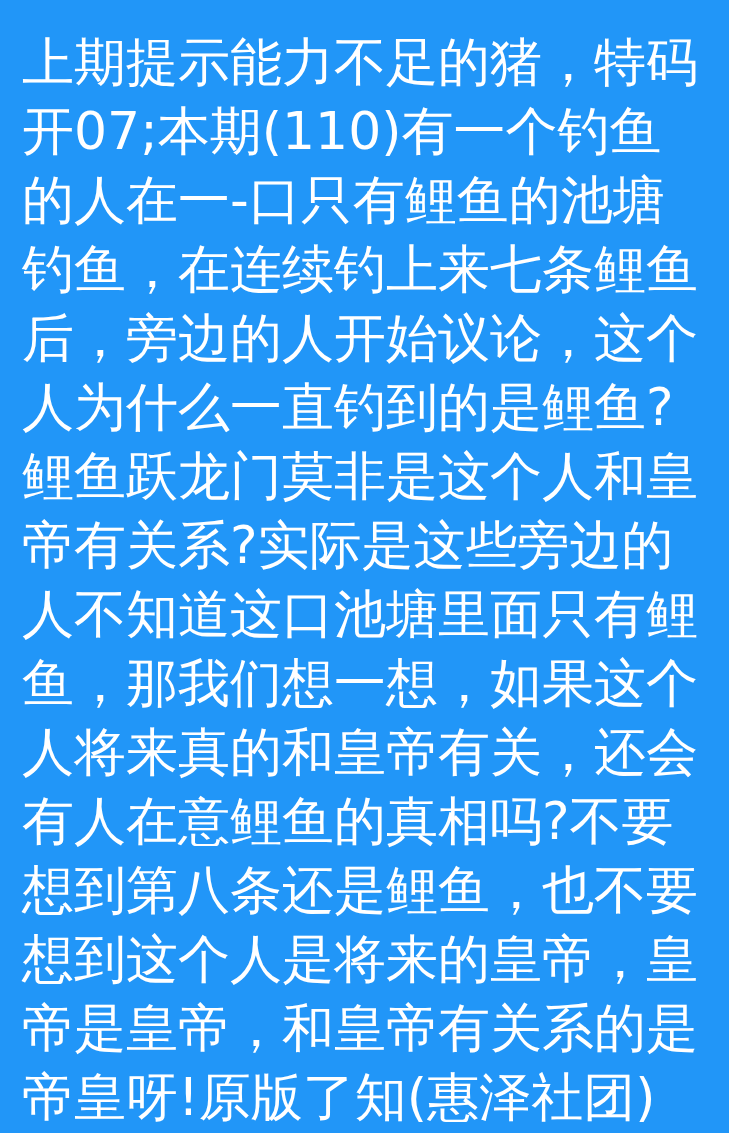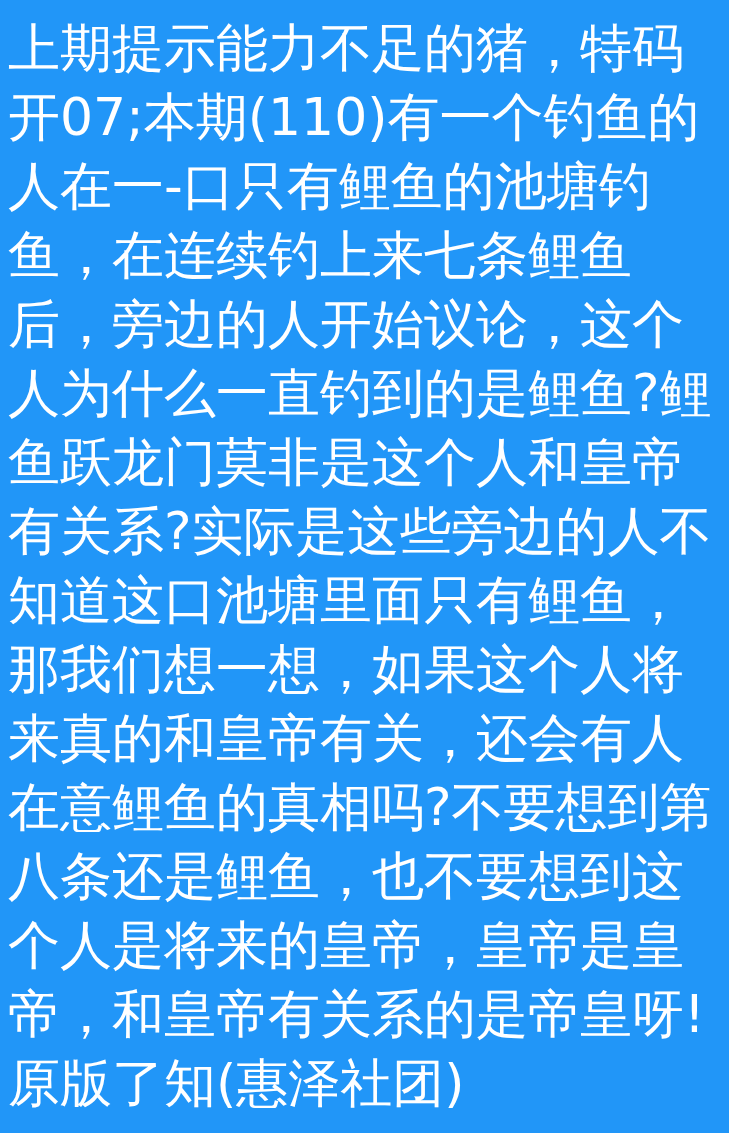--- a/index.html
+++ b/index.html
@@ -22,21 +22,21 @@
     position: relative;
   }
   .text-block {
     color: #ffffff;
     font-family: "DejaVu Sans", "Liberation Sans", sans-serif;
     font-size: 52px;
     line-height: 69px;
     letter-spacing: 0px;
     font-weight: 400;
     padding: 14px 6px 0 8px;
-    margin: 0;
+    margin: 14px;
     text-align: left;
     word-break: break-all;
     white-space: pre-wrap;
   }
 </style>
 </head>
 <body>
 
 <div class="page">
   <div class="text-block">上期提示能力不足的猪，特码开07;本期(110)有一个钓鱼的人在一-口只有鲤鱼的池塘钓鱼，在连续钓上来七条鲤鱼后，旁边的人开始议论，这个人为什么一直钓到的是鲤鱼?鲤鱼跃龙门莫非是这个人和皇帝有关系?实际是这些旁边的人不知道这口池塘里面只有鲤鱼，那我们想一想，如果这个人将来真的和皇帝有关，还会有人在意鲤鱼的真相吗?不要想到第八条还是鲤鱼，也不要想到这个人是将来的皇帝，皇帝是皇帝，和皇帝有关系的是帝皇呀!原版了知(惠泽社团)</div>

